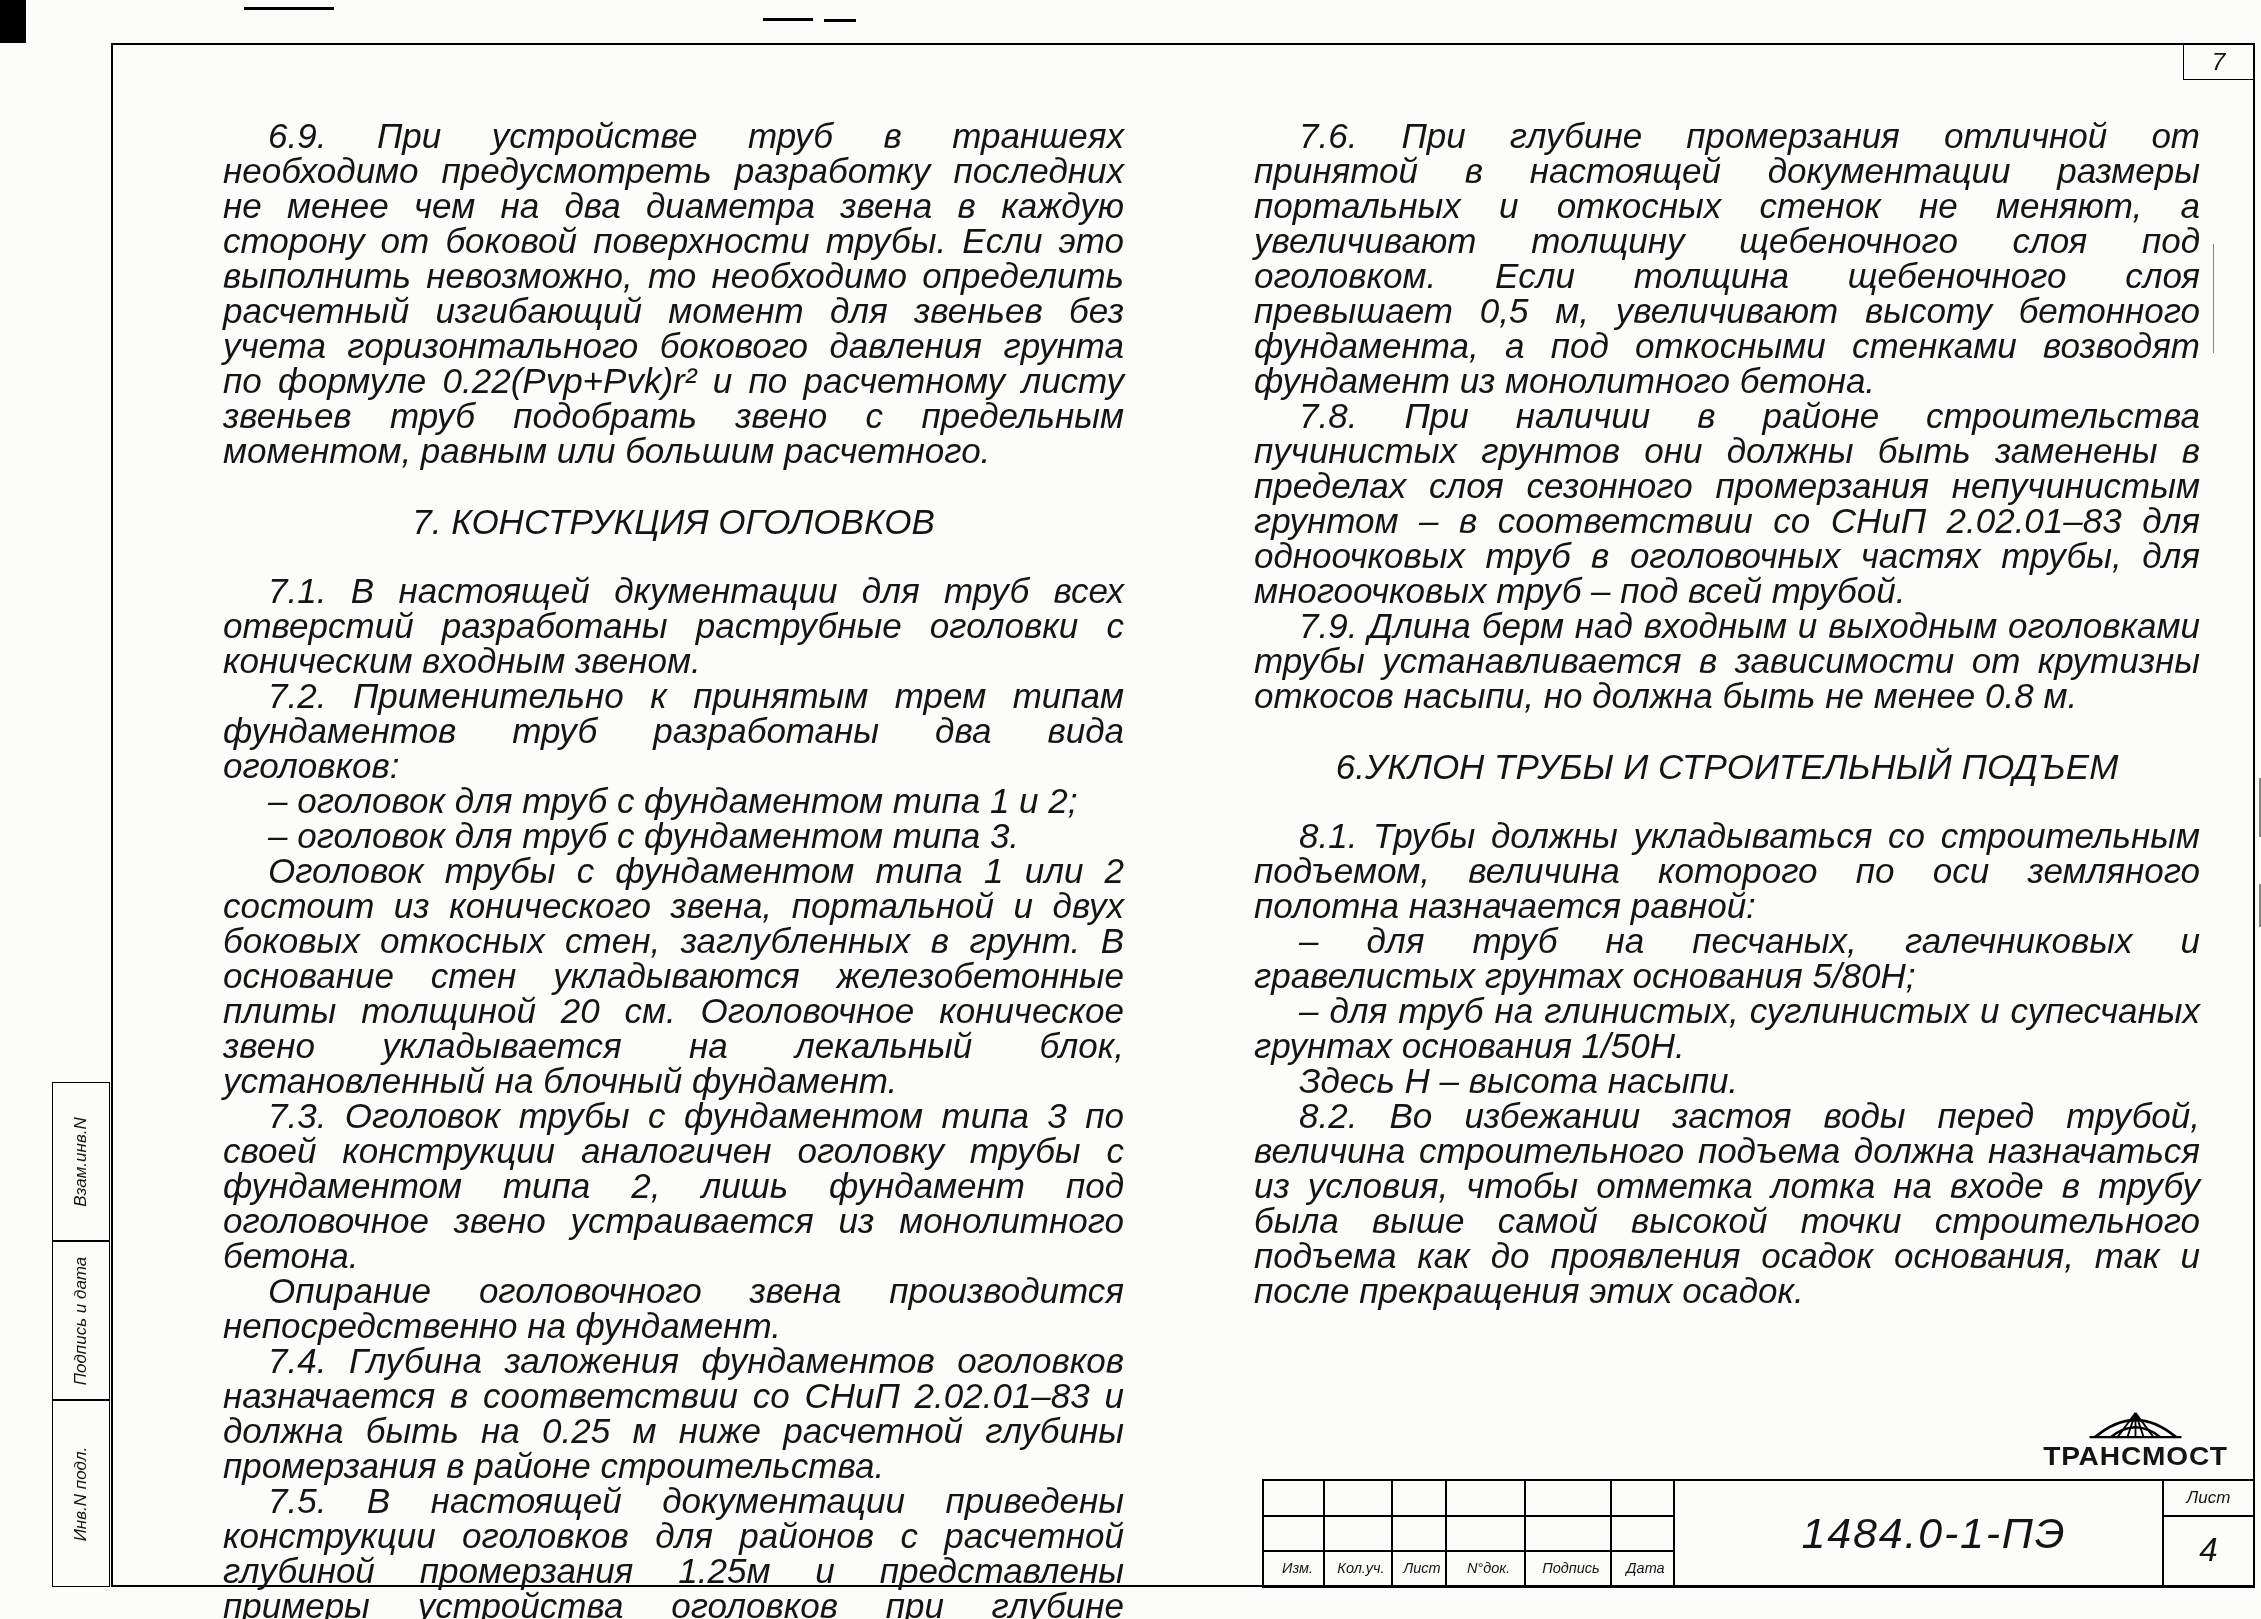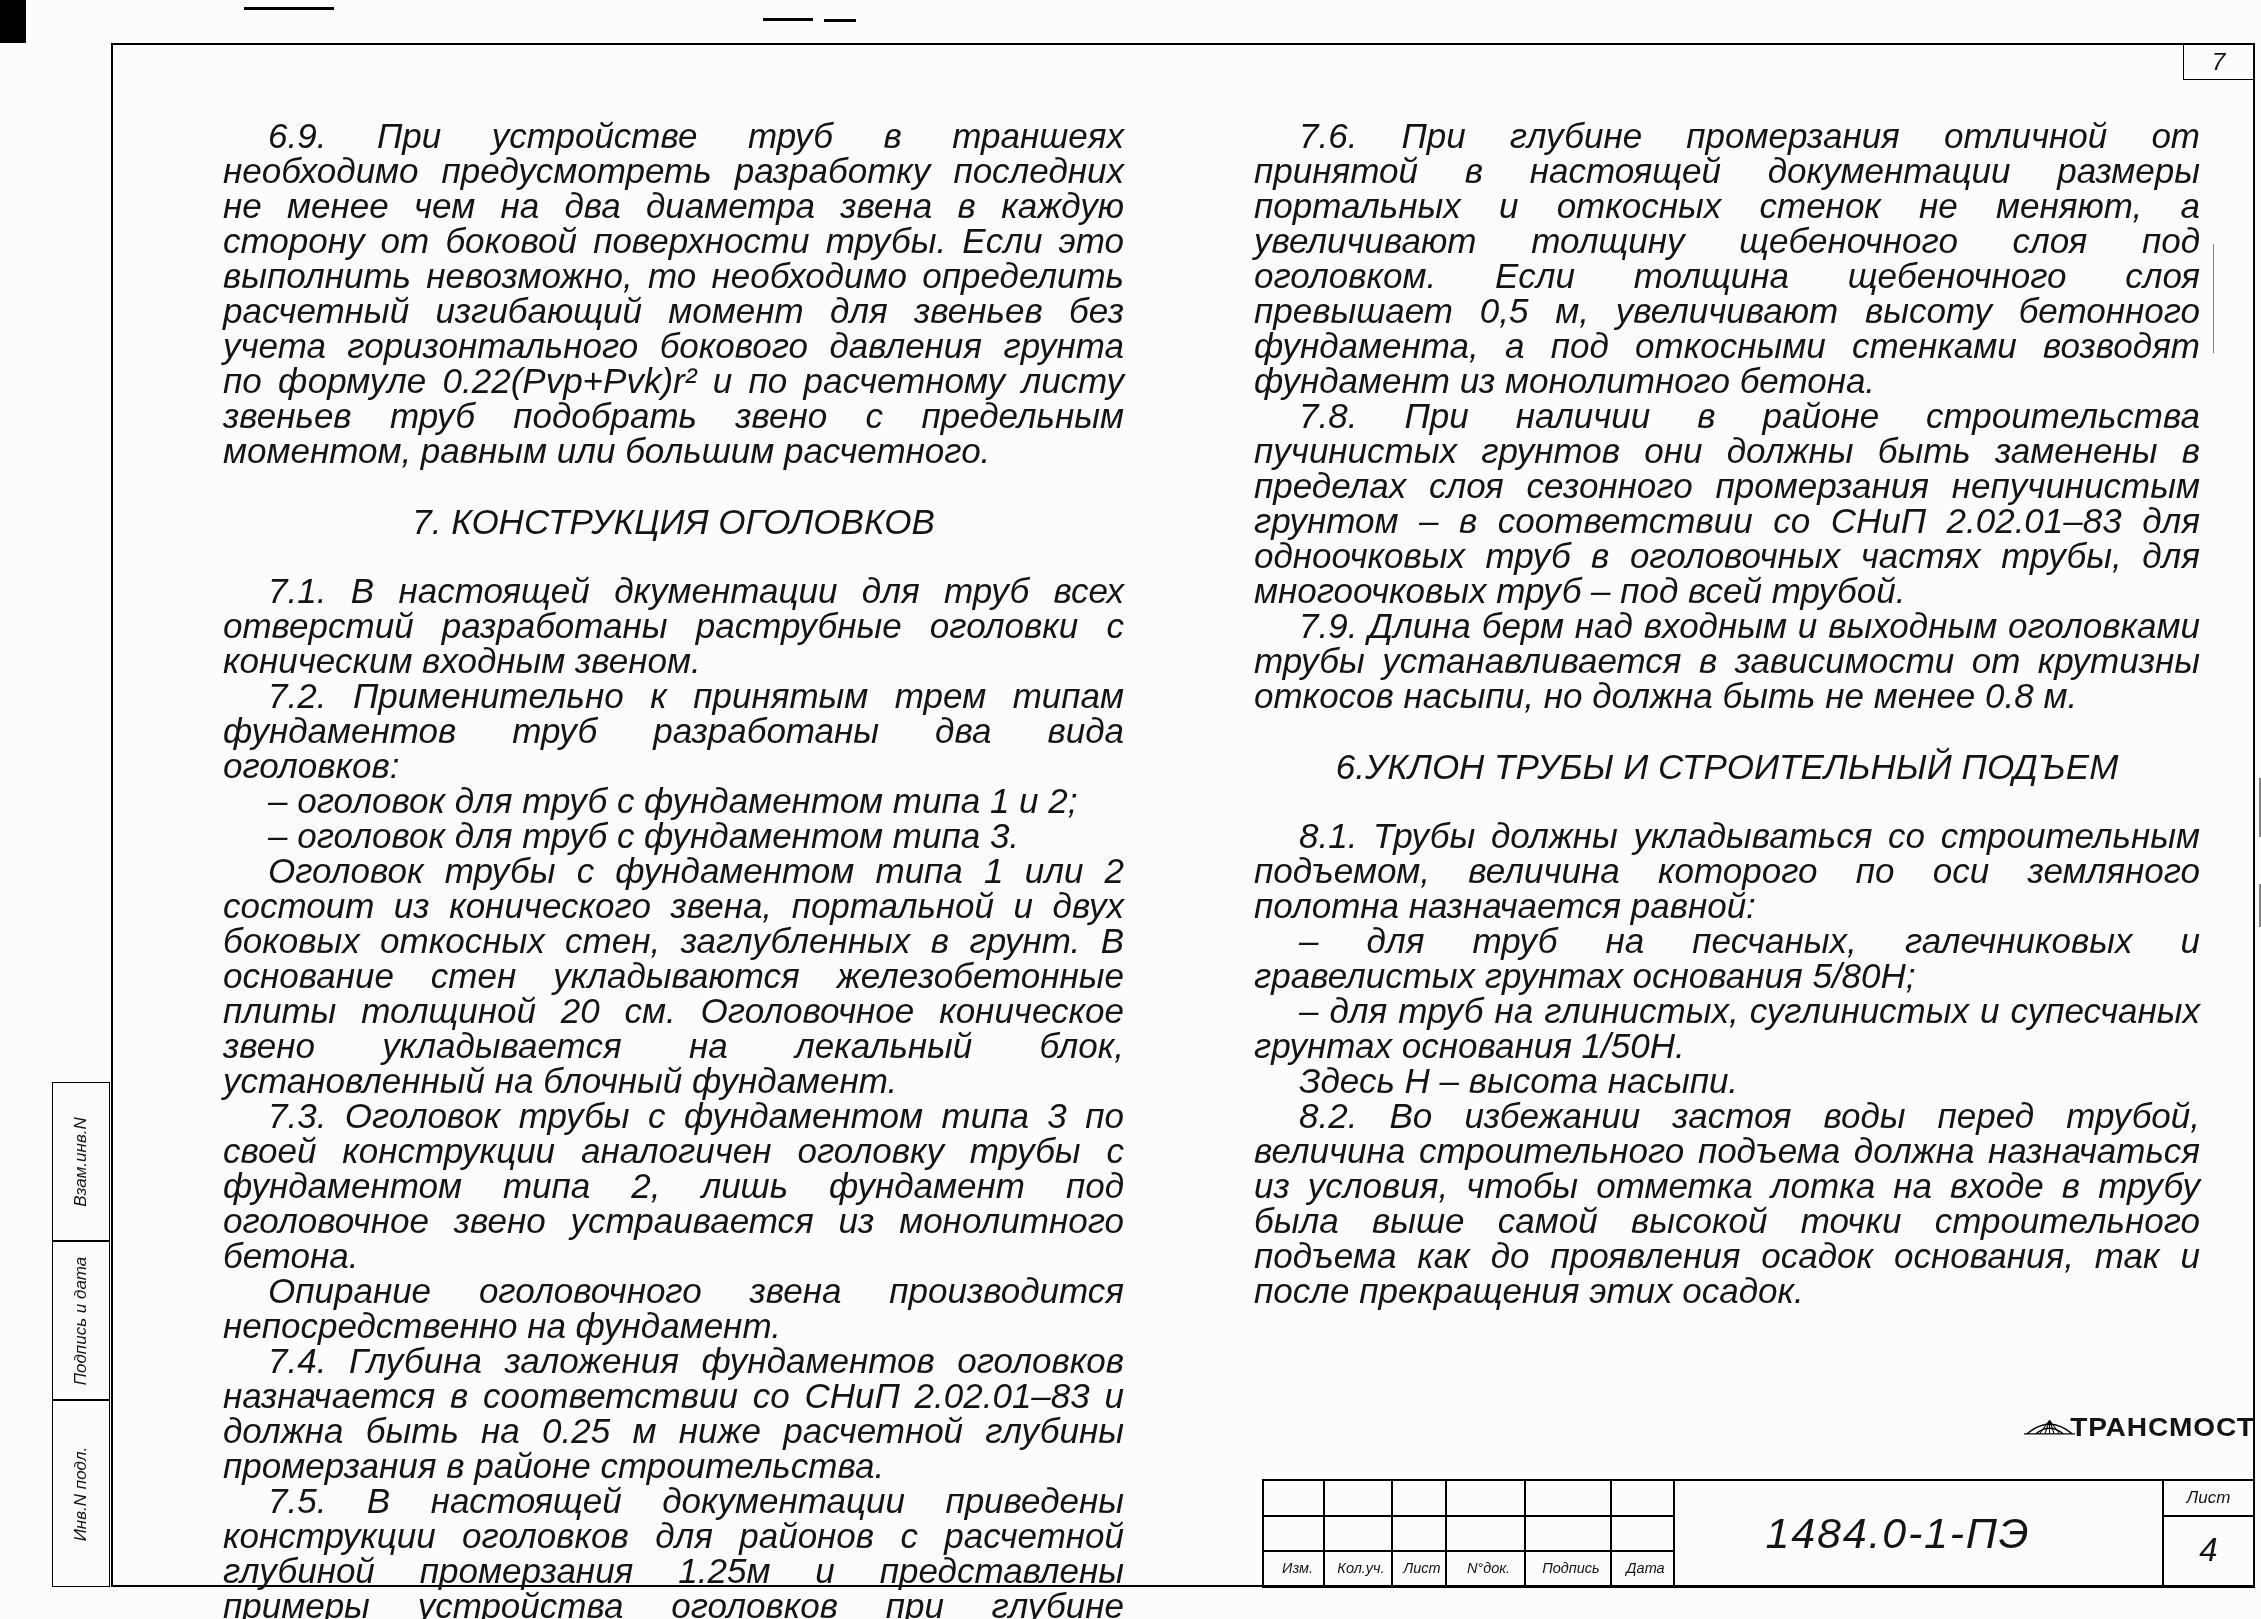--- a/index.html
+++ b/index.html
@@ -68,38 +68,38 @@
     font-size:14.5px; box-sizing:border-box;
     overflow:hidden; white-space:nowrap;padding-left:8px;
   }
   .stamp-label-cell:nth-child(1){ width:59px; }
   .stamp-label-cell:nth-child(2){ width:68px; }
   .stamp-label-cell:nth-child(3){ width:54px; }
   .stamp-label-cell:nth-child(4){ width:79px;border-radius:13px; }
   .stamp-label-cell:nth-child(5){ width:86px; }
   .stamp-label-cell:nth-child(6){ width:63px; }
   .doc-number {
-    position:absolute; left:390px; top:0; width:488px; height:104px;
+    position:absolute; left:426px; top:0; width:488px; height:104px;
     display:flex; align-items:center; justify-content:center;
     font-size:43px; letter-spacing:1.8px;
   }
   .sheet-word {
     position:absolute; left:898px; top:0; width:93px; height:34px;
     display:flex; align-items:center; justify-content:center;
     font-size:17px;
   }
   .sheet-num {
     position:absolute; left:898px; top:34px; width:93px; height:70px;
     display:flex; align-items:center; justify-content:center;
     font-size:33px;
   }
   
   .logo {
     position:absolute; left:2022px; top:1382px; width:226px; height:90px;
-    display:flex; flex-direction:row; align-items:center; justify-content:flex-end;
+    display:flex; flex-direction:column; align-items:center; justify-content:flex-end;
   }
   .logo-text {
     font-style:normal; font-weight:bold;
     font-size:26px; letter-spacing:0.9px;
     transform:scaleX(1.08);
     white-space:nowrap;
   }
   
   .mark { position:absolute; background:#000; }
   .mark-soft { position:absolute; background:#444; opacity:.65; }

